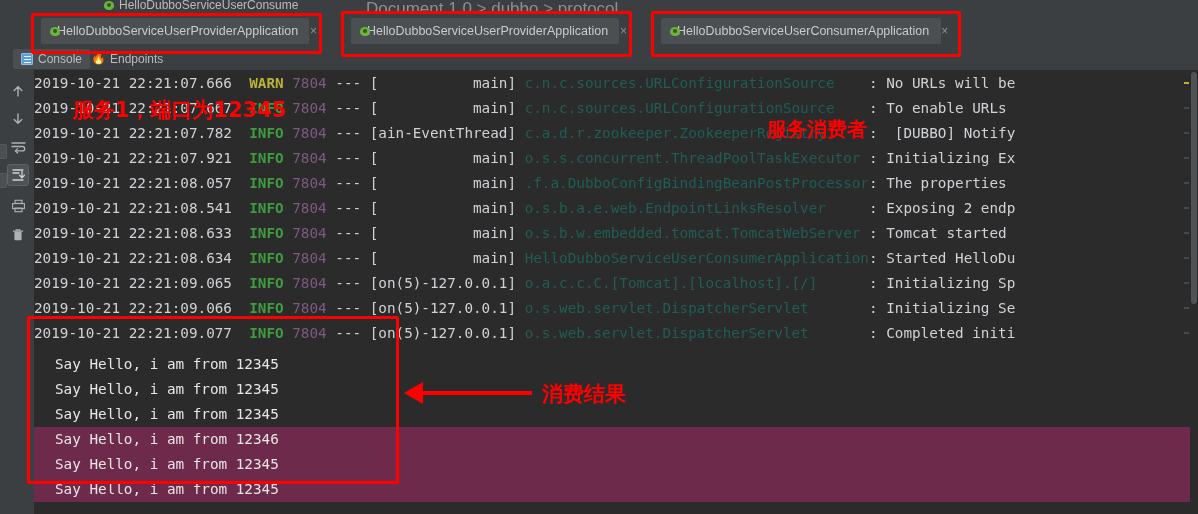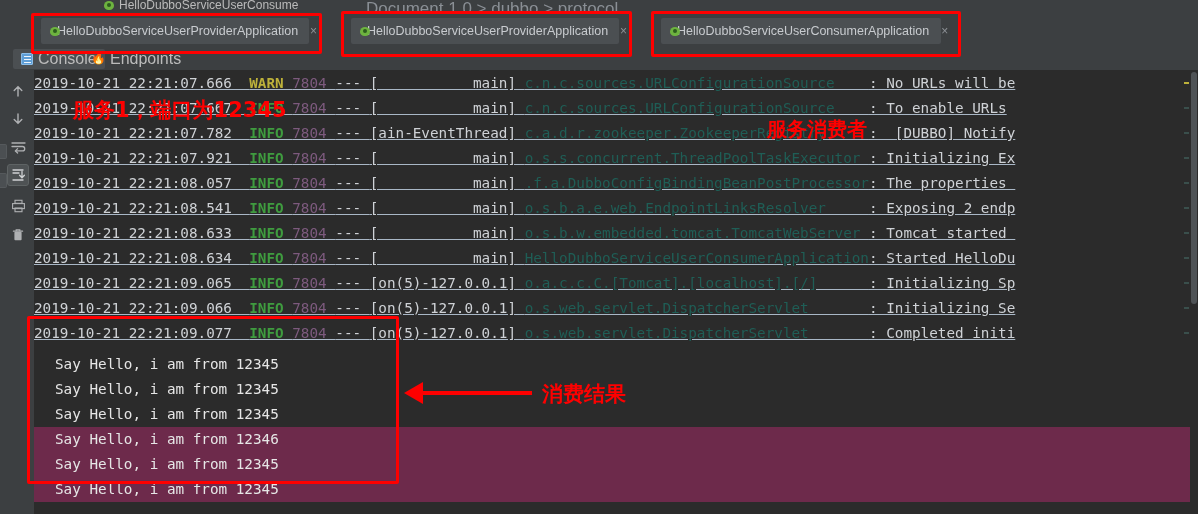--- a/index.html
+++ b/index.html
@@ -75,21 +75,21 @@
   #runtab2 { left: 661px; width: 280px; }
 
   
   .tool-tabs {
     position: absolute; left: 0; top: 48px; width: 1198px; height: 22px;
     background: #3c3f41;
   }
   .tool-tab {
     position: absolute; top: 1px; height: 20px;
     display: flex; align-items: center; gap: 5px;
-    font-size: 16px; color: #bbbbbb; padding: 0 8px;
+    font-size: 12px; color: #bbbbbb; padding: 0 8px;
     white-space: nowrap;
   }
   #tooltab-console { left: 13px; background: #4b4f52; border-radius: 2px; }
   #tooltab-endpoints { left: 84px; }
   .icon-console {
     width: 12px; height: 12px; background: #5f9ed6;
     border: 1px solid #8bbde8; border-radius: 1px; position: relative;
   }
   .icon-console::after {
     content: ""; position: absolute; left: 2px; top: 2px;
@@ -130,21 +130,20 @@
     width: 1156px; height: 444px;
     background: #2b2b2b;
     overflow: hidden;
   }
   .logline {
     position: absolute; left: 0; height: 25px; width: 1148px;
     font-family: "DejaVu Sans Mono", "Liberation Mono", monospace;
     font-size: 14.3px; line-height: 25px;
     white-space: pre;
     color: #a9b7c6;
-    text-decoration: underline;
   }
   .c-ts { color: #cfd2d6; }
   .c-warn { color: #bdb13a; font-weight: 700; }
   .c-info { color: #3f9c3f; font-weight: 700; }
   .c-pid { color: #7d5a7e; }
   .c-dash { color: #cfd2d6; }
   .c-thread { color: #cfd2d6; }
   .c-logger { color: #1f5e56; }
   .c-msg { color: #cfd2d6; }
 

